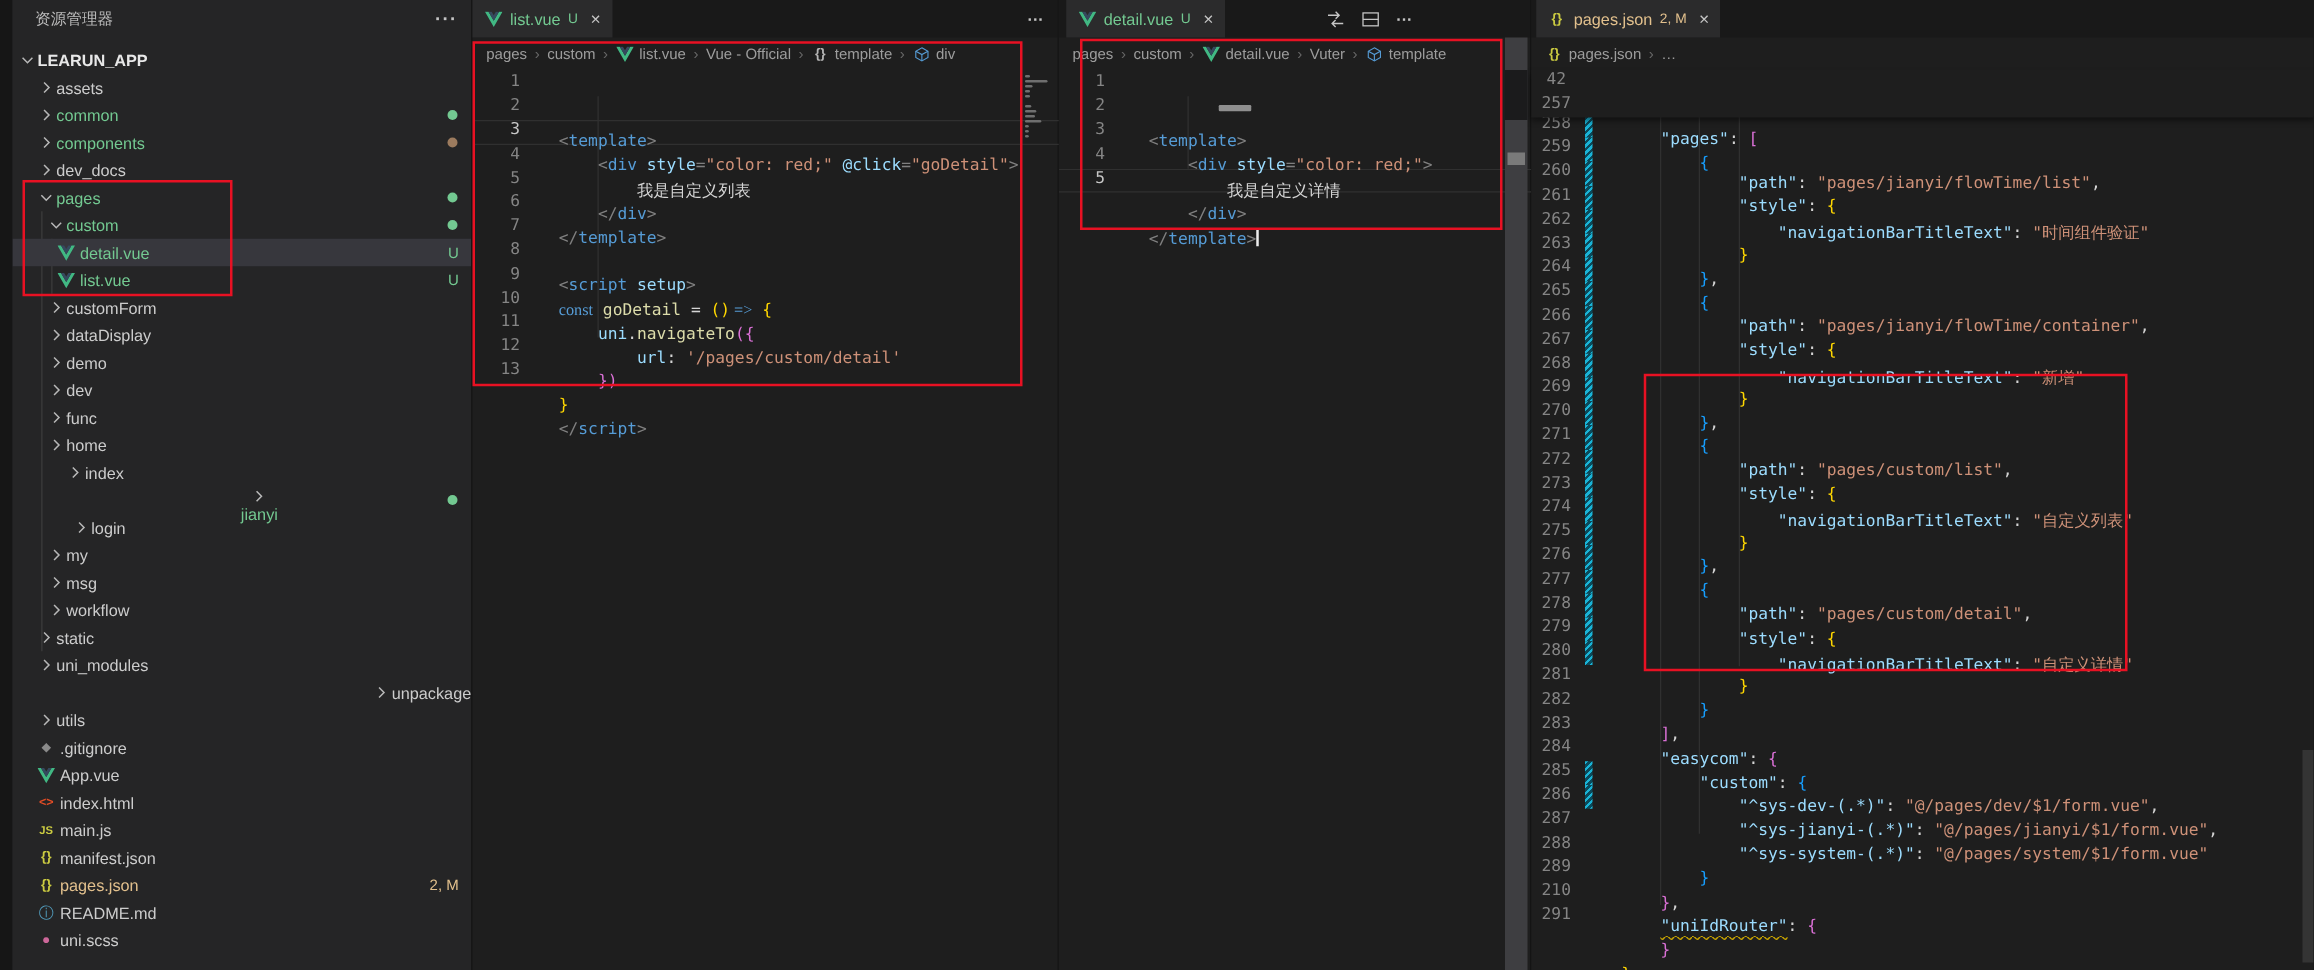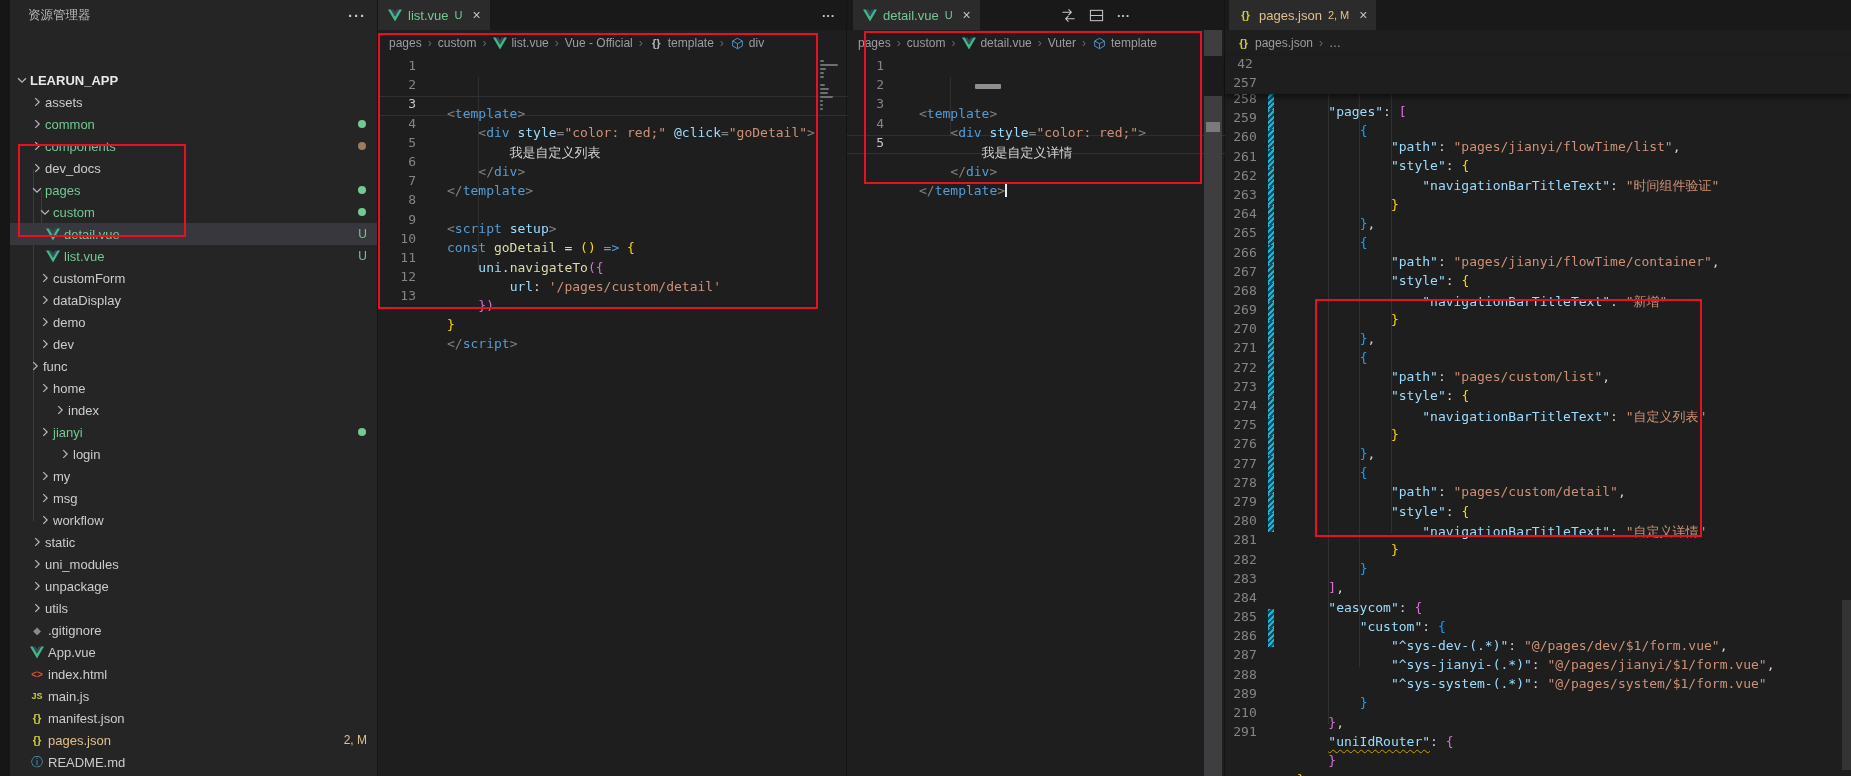--- a/index.html
+++ b/index.html
@@ -6,21 +6,21 @@
   .root{position:relative;width:1851px;height:776px;background:#1e1e1e;overflow:hidden;
         font-family:"Liberation Sans",sans-serif;-webkit-font-smoothing:antialiased;}
   
   .activity{position:absolute;left:0;top:0;width:10px;height:100%;background:#161616;}
   .sidebar{position:absolute;left:10px;top:0;width:367px;height:100%;background:#252526;}
   .side-header{height:30px;display:flex;align-items:center;padding:0 11px 0 18px;font-size:12.5px;color:#bbbbbb;}
   .side-more{margin-left:auto;color:#c5c5c5;font-size:15px;font-weight:bold;letter-spacing:1px;cursor:pointer;}
   .tree{position:absolute;top:30px;left:0;right:0;bottom:0;padding-top:7px;overflow:hidden;}
   .trow{position:relative;height:22px;display:flex;align-items:center;color:#cccccc;font-size:13px;white-space:nowrap;}
   .trow.sel{background:#37373d;}
-  .trow.rootrow{font-weight:bold;color:#e8e8e8;margin-top:32px;}
+  .trow.rootrow{font-weight:bold;color:#e8e8e8;}
   .chev{flex:none;width:15px;height:15px;display:flex;align-items:center;justify-content:center;}
   .fico{flex:none;width:16px;display:flex;justify-content:center;margin-right:2px;}
   .tlab{margin-left:1px;}
   .grn{color:#73c991;} .ylw{color:#e2c08d;}
   .dot{position:absolute;right:11px;top:50%;margin-top:-4px;width:8px;height:8px;border-radius:50%;}
   .dot.g{background:#73c991;} .dot.t{background:#9c7b5e;}
   .bdg{position:absolute;right:10px;font-size:12px;color:#73c991;}
   .bdg.y{color:#e2c08d;}
   .tguide{position:absolute;width:1px;background:#3c3c3c;}
   #guide1{left:23px;top:139px;height:352px;}
@@ -51,21 +51,21 @@
   .codetxt{white-space:pre;font:13px "DejaVu Sans Mono",monospace;margin-top:48px;}
   #g1 .ln{width:38px;} #g1 .gap{width:31px;}
   #g2 .ln{width:37px;} #g2 .gap{width:35px;}
   #g3 .ln{width:40px;text-align:center;} #g3 .gap{width:32px;}
   .chg{position:absolute;left:3px;top:0;bottom:0;width:6px;
        background:repeating-linear-gradient(135deg,#19b3d6 0 2px,#0b4b5c 2px 4px);}
   .cur{box-shadow:inset 0 1px 0 #303030, inset 0 -1px 0 #303030;}
   .cur .ln{color:#c6c6c6;}
   .caret{display:inline-block;width:2px;height:14px;background:#ededed;vertical-align:-2px;}
   .tok-t{color:#569cd6;} .tok-p{color:#808080;} .tok-a{color:#9cdcfe;} .tok-s{color:#ce9178;}
-  .tok-k{color:#569cd6;} .tok-f{color:#dcdcaa;} .tok-w{color:#d4d4d4;}
+  .tok-k{color:#569cd6;font-family:Liberation Serif, serif;} .tok-f{color:#dcdcaa;} .tok-w{color:#d4d4d4;}
   .tok-b1{color:#ffd700;} .tok-b2{color:#da70d6;} .tok-b3{color:#179fff;}
   .tok-warn{color:#9cdcfe;text-decoration:underline wavy #c7a300 1px;text-underline-offset:3px;}
   .sticky{position:absolute;top:56px;left:0;right:0;z-index:4;background:#1e1e1e;
           box-shadow:0 3px 5px rgba(0,0,0,.5);}
   .guide-v{position:absolute;width:1px;background:#303030;z-index:0;}
   #g1ga{left:100px;top:77px;height:193px;}
   #g2ga{left:103px;top:77px;height:58px;}
   #g3ga{left:103px;top:91px;height:633px;}
   #g3gb{left:134px;top:91px;height:576px;}
   #g3gc{left:166px;top:91px;height:442px;}
@@ -203,21 +203,21 @@
           <span class="tlab">demo</span>
         </div>
         <div class="trow" style="padding-left: 27px;">
           <span class="chev">
             <svg width="14" height="14" viewBox="0 0 16 16" fill="none" stroke="#b8b8b8" stroke-width="1.4">
               <path d="M6 3.5 10.5 8 6 12.5"></path>
             </svg>
           </span>
           <span class="tlab">dev</span>
         </div>
-        <div class="trow" style="padding-left: 17px;">
+        <div class="trow" style="padding-left: 27px;">
           <span class="chev">
             <svg width="14" height="14" viewBox="0 0 16 16" fill="none" stroke="#b8b8b8" stroke-width="1.4">
               <path d="M6 3.5 10.5 8 6 12.5"></path>
             </svg>
           </span>
           <span class="tlab">func</span>
         </div>
         <div class="trow" style="padding-left: 27px;">
           <span class="chev">
             <svg width="14" height="14" viewBox="0 0 16 16" fill="none" stroke="#b8b8b8" stroke-width="1.4">
@@ -227,21 +227,21 @@
           <span class="tlab">home</span>
         </div>
         <div class="trow" style="padding-left: 42px;">
           <span class="chev">
             <svg width="14" height="14" viewBox="0 0 16 16" fill="none" stroke="#b8b8b8" stroke-width="1.4">
               <path d="M6 3.5 10.5 8 6 12.5"></path>
             </svg>
           </span>
           <span class="tlab">index</span>
         </div>
-        <div class="trow" style="padding-left: 27px;">
+        <div class="trow" style="padding-left: 27px; flex-direction: column;">
           <span class="chev">
             <svg width="14" height="14" viewBox="0 0 16 16" fill="none" stroke="#b8b8b8" stroke-width="1.4">
               <path d="M6 3.5 10.5 8 6 12.5"></path>
             </svg>
           </span>
           <span class="tlab grn">jianyi</span>
           <span class="dot g"></span>
         </div>
         <div class="trow" style="padding-left: 27px; margin-left: 20px;">
           <span class="chev">
@@ -284,21 +284,21 @@
           <span class="tlab">static</span>
         </div>
         <div class="trow" style="padding-left: 19px;">
           <span class="chev">
             <svg width="14" height="14" viewBox="0 0 16 16" fill="none" stroke="#b8b8b8" stroke-width="1.4">
               <path d="M6 3.5 10.5 8 6 12.5"></path>
             </svg>
           </span>
           <span class="tlab">uni_modules</span>
         </div>
-        <div class="trow" style="padding-left: 19px;">
+        <div class="trow" style="padding-left: 19px; justify-content: flex-end;">
           <span class="chev">
             <svg width="14" height="14" viewBox="0 0 16 16" fill="none" stroke="#b8b8b8" stroke-width="1.4">
               <path d="M6 3.5 10.5 8 6 12.5"></path>
             </svg>
           </span>
           <span class="tlab">unpackage</span>
         </div>
         <div class="trow" style="padding-left: 19px;">
           <span class="chev">
             <svg width="14" height="14" viewBox="0 0 16 16" fill="none" stroke="#b8b8b8" stroke-width="1.4">

